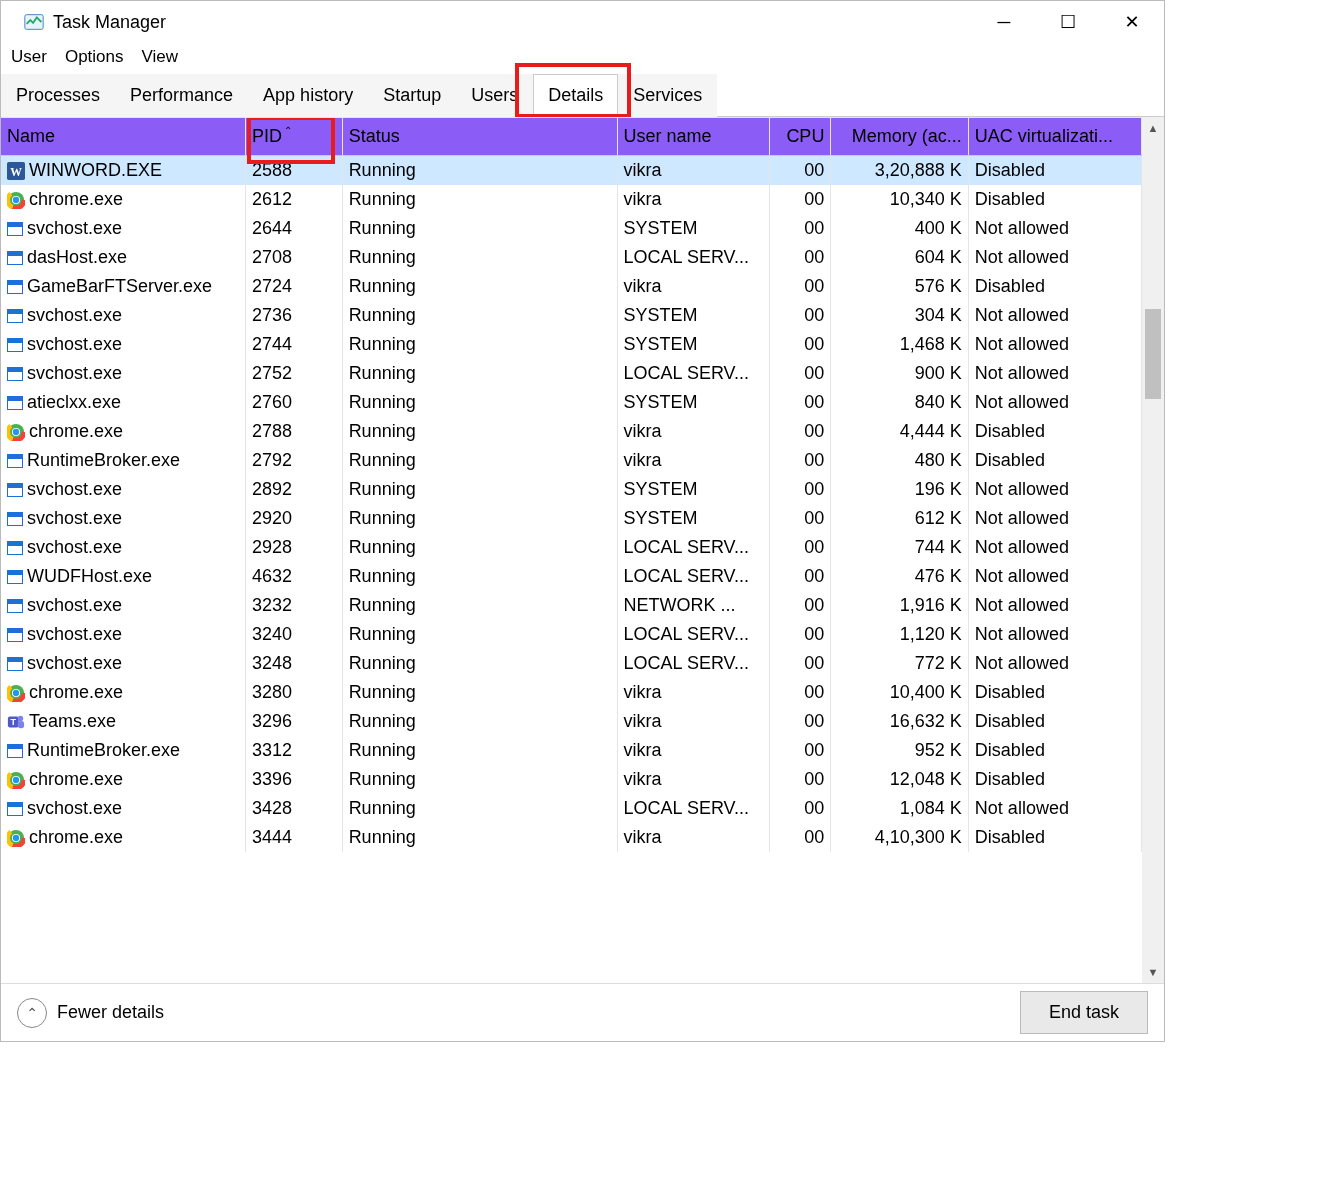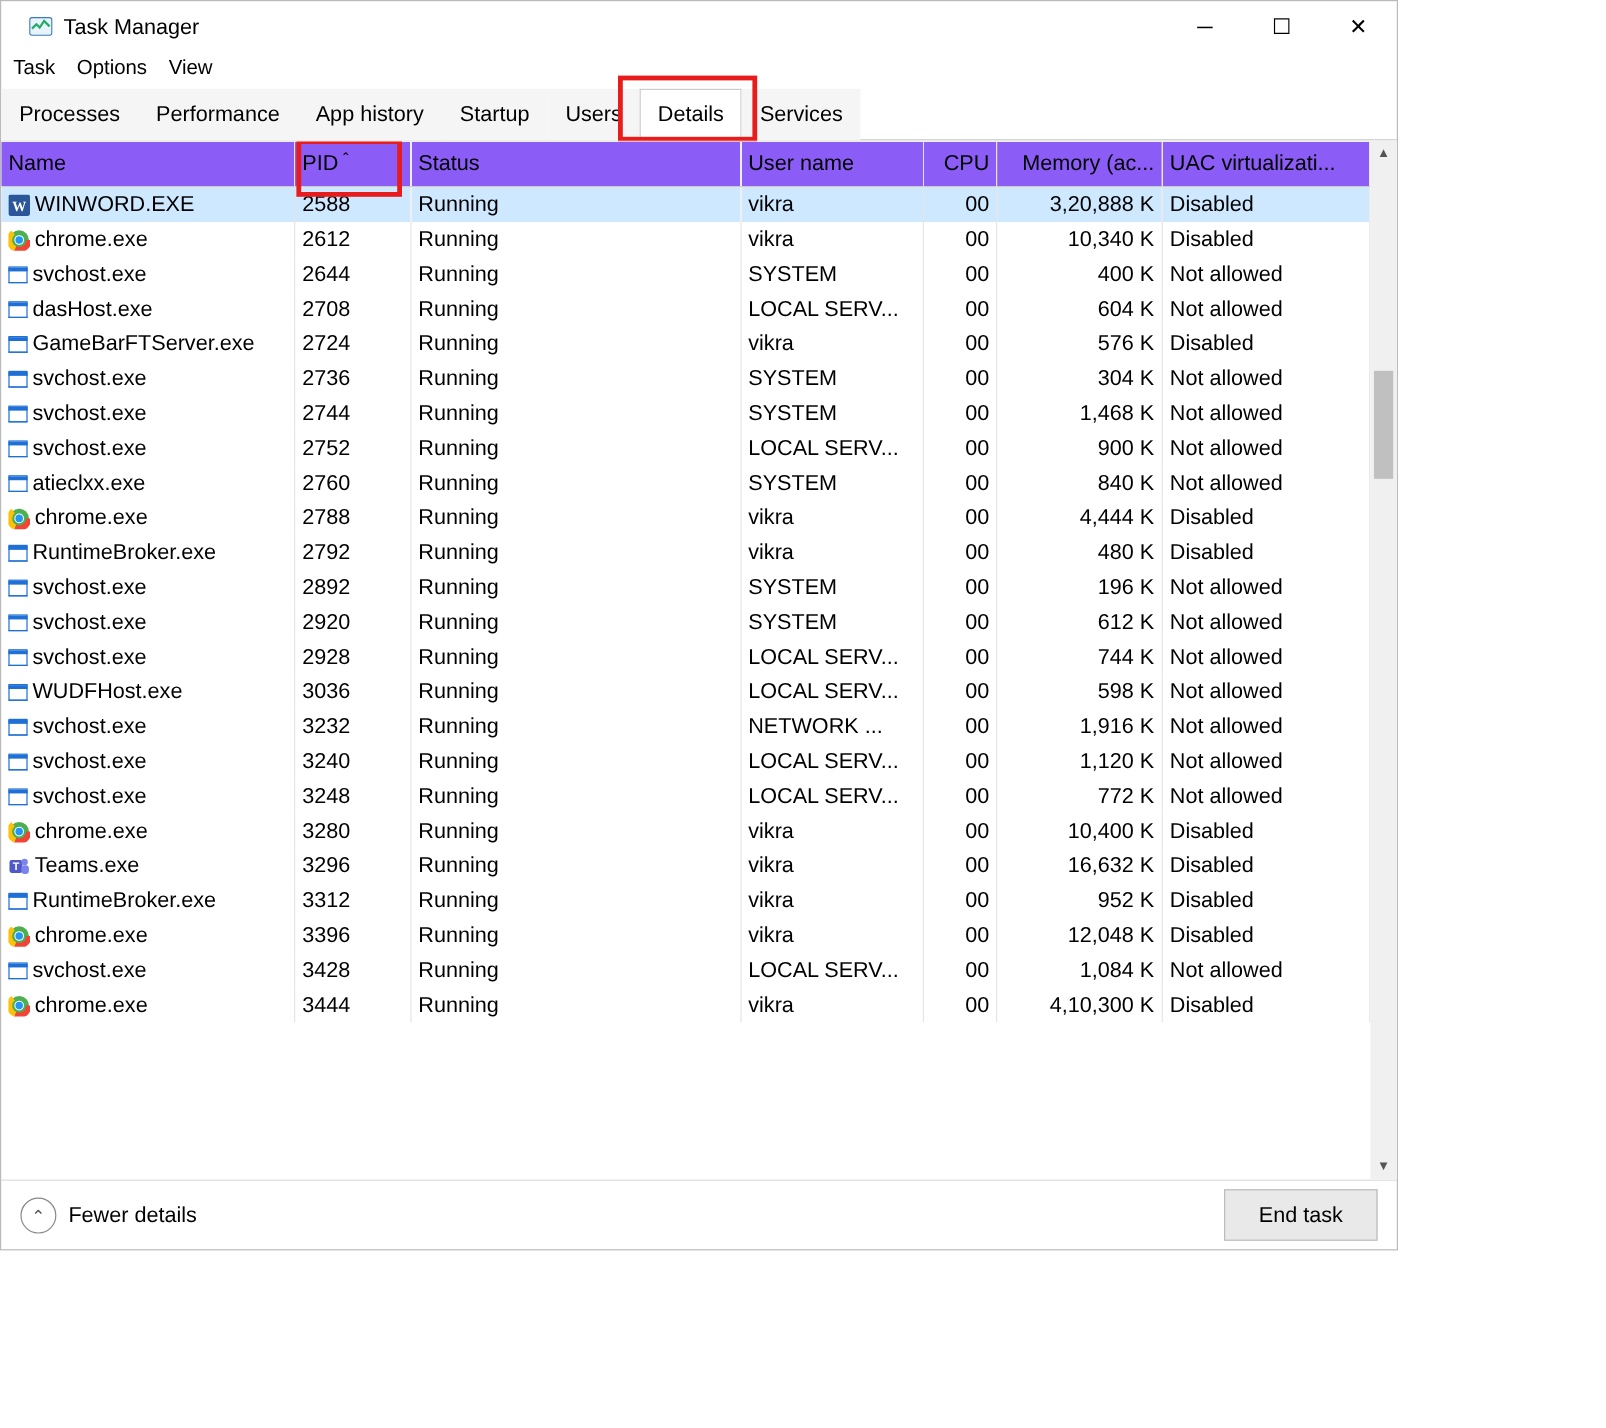--- a/index.html
+++ b/index.html
@@ -210,21 +210,21 @@
     </span>
     <span class="title">Task Manager</span>
     <div class="win-controls">
       <div class="ctl">─</div>
       <div class="ctl">☐</div>
       <div class="ctl">✕</div>
     </div>
   </div>
 
   <div class="menubar">
-    <span class="item">Task</span>
+    <span class="item">User</span>
     <span class="item">Options</span>
     <span class="item">View</span>
   </div>
 
   <div class="tabbar">
     <div class="tab">Processes</div>
     <div class="tab">Performance</div>
     <div class="tab">App history</div>
     <div class="tab">Startup</div>
     <div class="tab">Users</div>
@@ -394,25 +394,25 @@
               <td class="col-name"><span class="svchost-icon"></span><span>svchost.exe</span></td>
               <td class="col-pid">2928</td>
               <td class="col-status">Running</td>
               <td class="col-user">LOCAL SERV...</td>
               <td class="col-cpu">00</td>
               <td class="col-mem">744 K</td>
               <td class="col-uac">Not allowed</td>
             </tr>
             <tr>
               <td class="col-name"><span class="svchost-icon"></span><span>WUDFHost.exe</span></td>
-              <td class="col-pid">3036</td>
-              <td class="col-status">Running</td>
-              <td class="col-user">LOCAL SERV...</td>
-              <td class="col-cpu">00</td>
-              <td class="col-mem">598 K</td>
+              <td class="col-pid">4632</td>
+              <td class="col-status">Running</td>
+              <td class="col-user">LOCAL SERV...</td>
+              <td class="col-cpu">00</td>
+              <td class="col-mem">476 K</td>
               <td class="col-uac">Not allowed</td>
             </tr>
             <tr>
               <td class="col-name"><span class="svchost-icon"></span><span>svchost.exe</span></td>
               <td class="col-pid">3232</td>
               <td class="col-status">Running</td>
               <td class="col-user">NETWORK ...</td>
               <td class="col-cpu">00</td>
               <td class="col-mem">1,916 K</td>
               <td class="col-uac">Not allowed</td>

